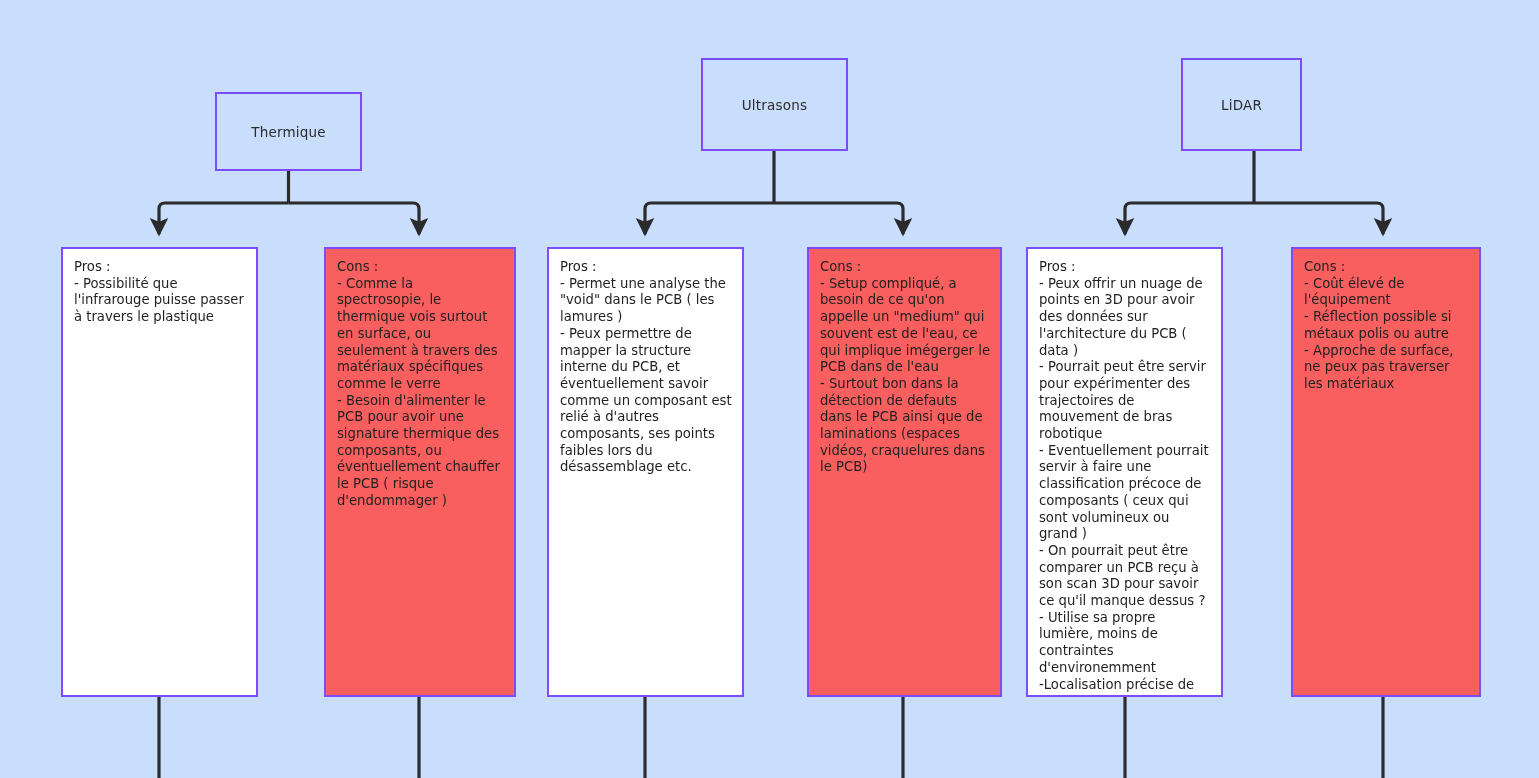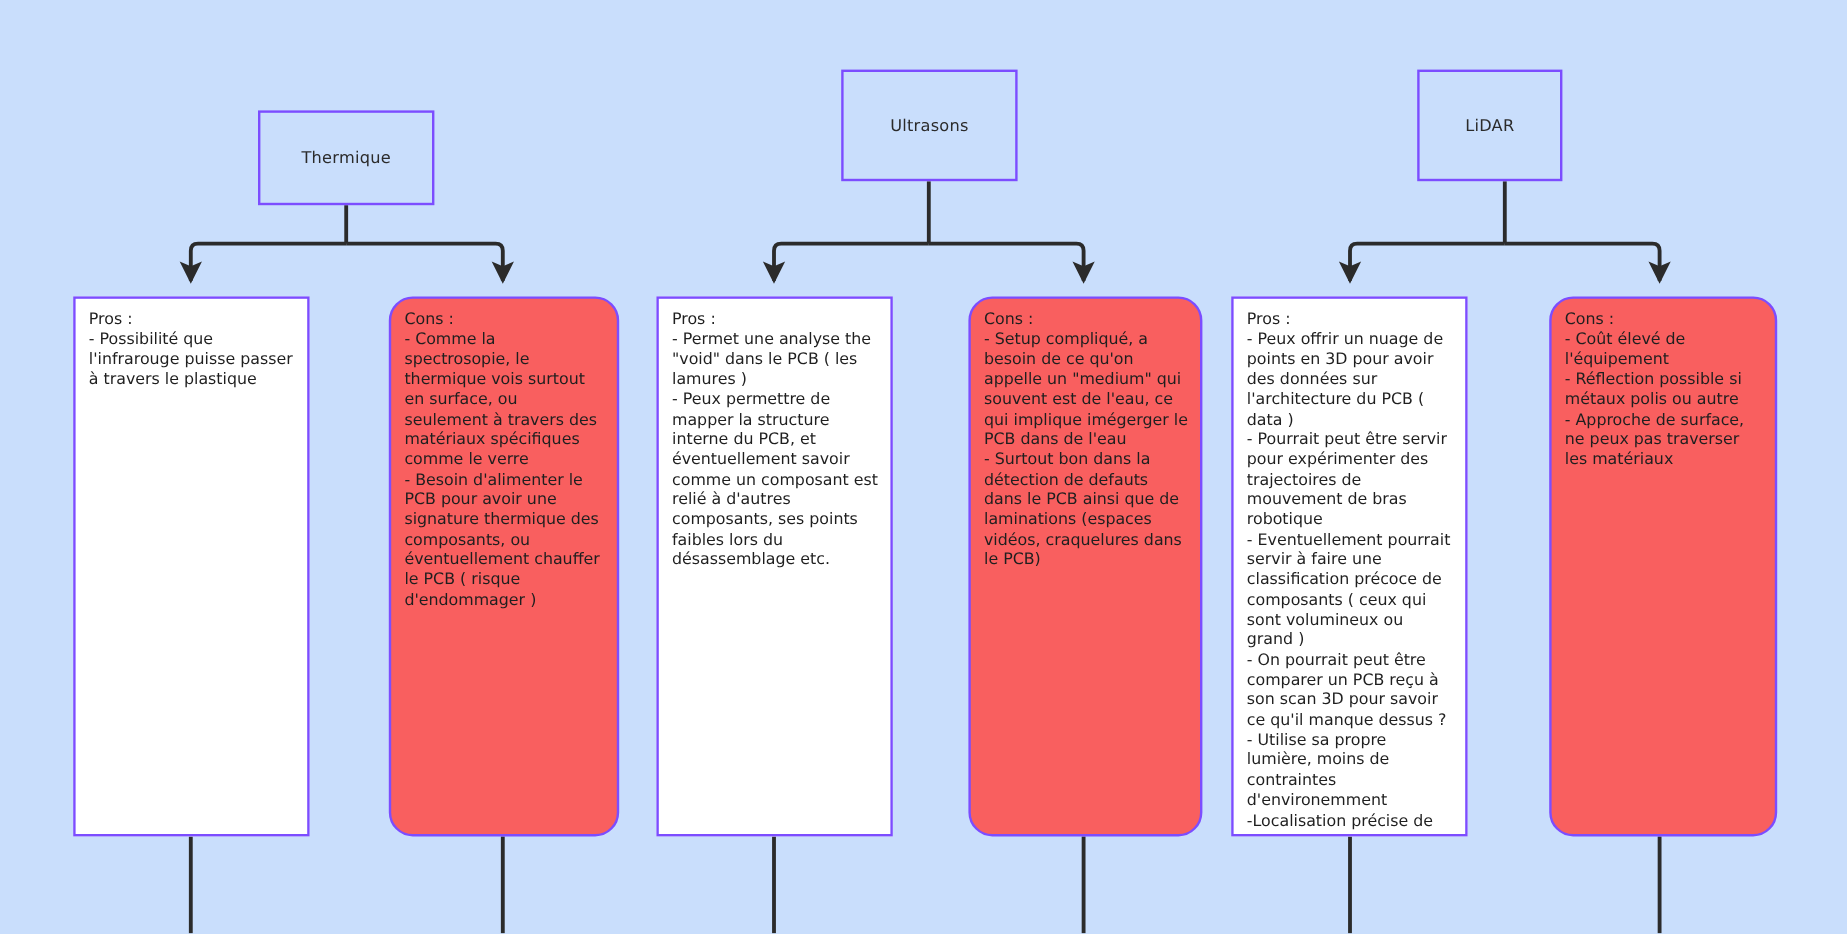--- a/index.html
+++ b/index.html
@@ -43,21 +43,21 @@
     letter-spacing: 0.2px;
   }
   .card {
     position: absolute;
     box-sizing: border-box;
     border: 2px solid #7c4dff;
     padding: 10px 10px 8px 11px;
     overflow: hidden;
   }
   .card.pros { background: #ffffff; }
-  .card.cons { background: #f95f5f; border-radius: 20px; }
+  .card.cons { background: #f95f5f; }
   .card-text {
     font-size: 13.2px;
     line-height: 16.7px;
     color: #1f1f1f;
     white-space: pre-wrap;
     font-family: "DejaVu Sans", sans-serif;
   }
 </style>
 </head>
 <body>

